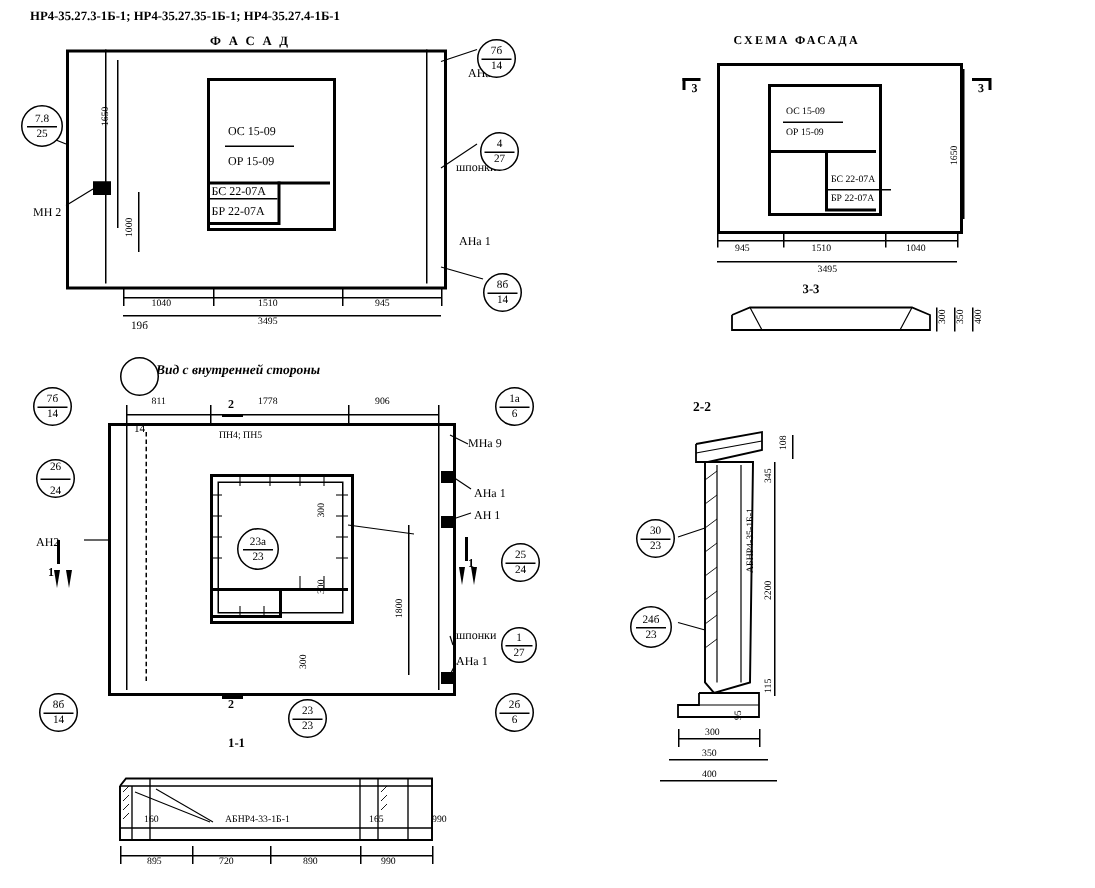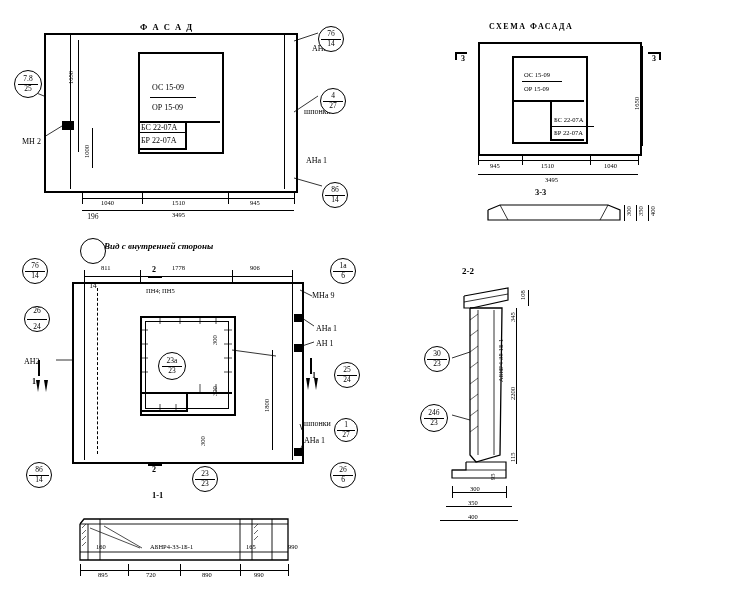--- a/index.html
+++ b/index.html
@@ -23,20 +23,21 @@
   .bub .d{width:80%;height:1px;background:#000;margin:0.5px 0;}
   .vdash{position:absolute;border-left:1px dashed #000;}
   svg{position:absolute;left:0;top:0;overflow:visible;}
   .xs{font-size:6.5px;}
 </style>
 </head>
 <body>
 
 <div class="sheet">
 
+  <div class="t b" style="left:20px;top:6px;font-size:8.5px;">НР4-35.27.3-1Б-1; НР4-35.27.35-1Б-1; НР4-35.27.4-1Б-1</div>
 
   <div class="t b sp" style="left:140px;top:23px;font-size:8.5px;">Ф А С А Д</div>
 
   <div class="box2" style="left:44px;top:33px;width:250px;height:156px;"></div>
   <div class="ln v" style="left:70px;top:33px;height:156px;"></div>
   <div class="ln v" style="left:284px;top:33px;height:156px;"></div>
 
   <div class="box2" style="left:138px;top:52px;width:82px;height:98px;"></div>
   <div class="ln h2" style="left:138px;top:121px;width:82px;"></div>
   <div class="ln v2" style="left:185px;top:121px;height:29px;"></div>

